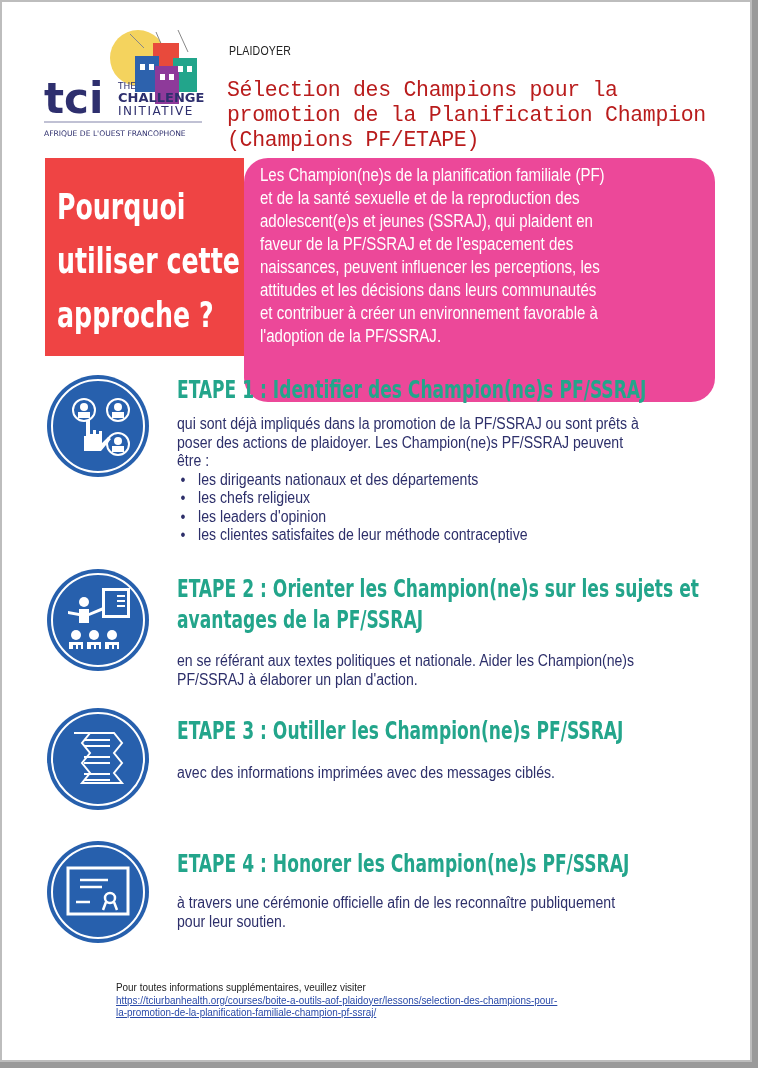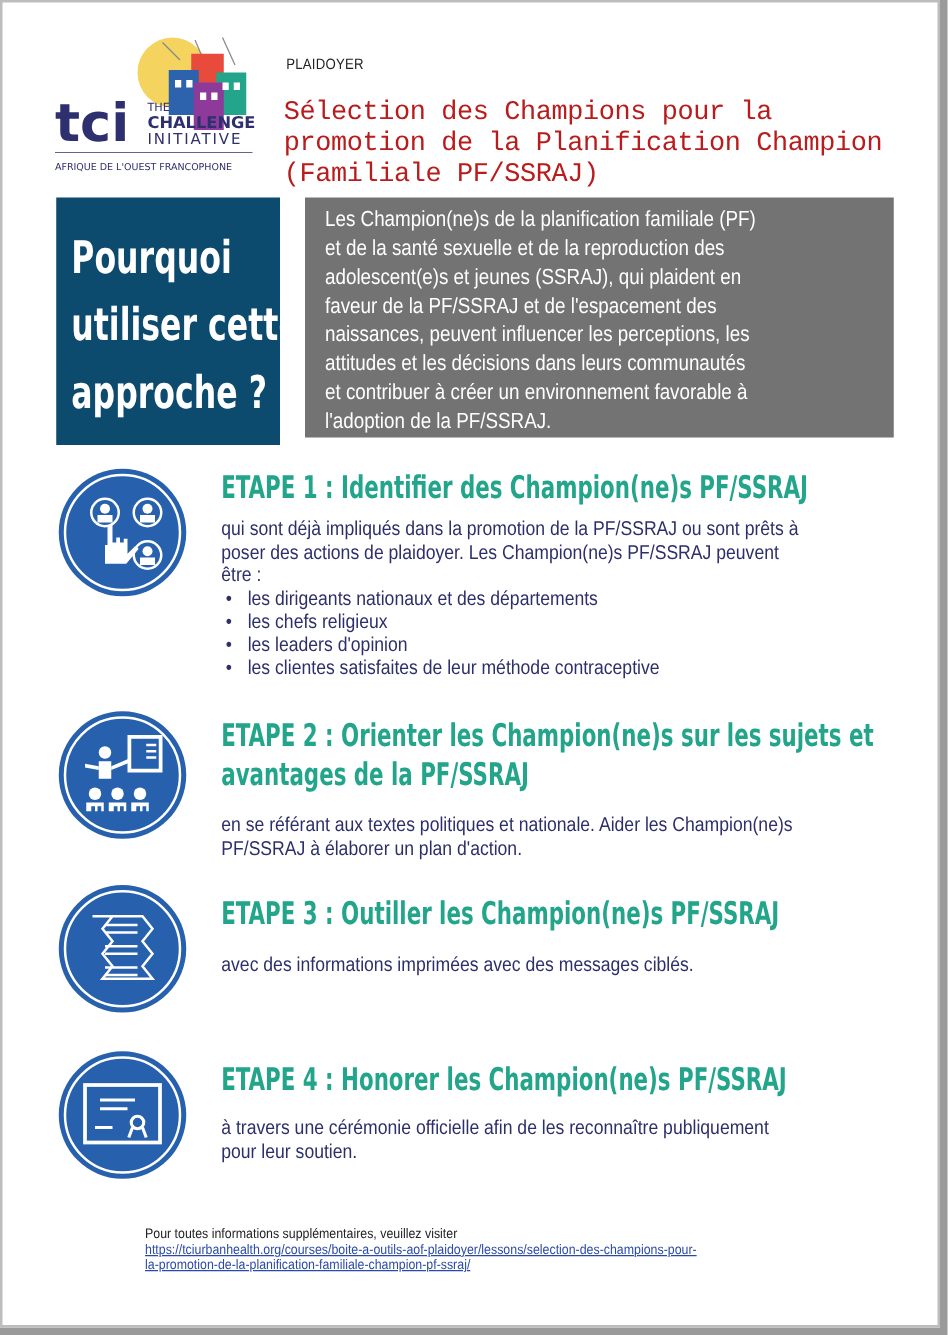--- a/index.html
+++ b/index.html
@@ -2,23 +2,23 @@
 <html><head>
 <meta charset="utf-8">
 <style>
   html, body { margin:0; padding:0; }
   body { width:758px; height:1068px; background:#9a9a9a; position:relative; overflow:hidden; font-family:"Liberation Sans", sans-serif; }
   .page { position:absolute; left:0; top:0; width:752px; height:1062px; background:#fff; box-sizing:border-box; border:2px solid #bdbdbd; }
   .logo { position:absolute; left:36px; top:24px; width:180px; height:120px; }
   .kicker { position:absolute; left:227px; top:42px; font-family:"Liberation Sans Narrow","Liberation Sans",sans-serif; font-size:12px; color:#222; letter-spacing:0.2px; transform:scaleX(0.88); transform-origin:left; }
   .title { position:absolute; left:225px; top:76px; width:520px; font-family:Liberation Mono, monospace; font-size:21.5px; line-height:25px; color:#b91c1c; font-weight:normal; letter-spacing:-0.3px; }
   .intro { position:absolute; left:43px; top:156px; width:670px; height:198px; }
-  .intro-left { position:absolute; left:0; top:0; width:179px; height:198px; background:#0c4a6e; }
+  .intro-left { position:absolute; left:0; top:0; width:199px; height:198px; background:#ef4444; }
   .intro-left .q { position:absolute; left:12px; top:22px; color:#fff; font-family:"DejaVu Sans Condensed","DejaVu Sans",sans-serif; font-weight:bold; font-size:36px; line-height:54px; transform:scaleX(0.78); transform-origin:left top; white-space:nowrap; }
-  .intro-right { position:absolute; left:199px; top:0; width:471px; height:192px; background:#737373; }
+  .intro-right { position:absolute; left:199px; top:0; width:471px; height:244px; background:#ec4899;border-radius:24px; }
   .intro-right p { margin:0; position:absolute; left:16px; top:6px; width:520px; color:#fff; font-size:17.5px; line-height:23px; transform:scaleX(0.86); transform-origin:left top; }
   .step { position:absolute; left:44px; }
   .step .icon { position:absolute; left:0; top:0; width:104px; height:104px; }
   .step h2 { position:absolute; left:131px; margin:0; color:#23a58b; font-family:"DejaVu Sans Condensed","DejaVu Sans",sans-serif; font-weight:bold; font-size:25px; line-height:31px; white-space:nowrap; transform:scaleX(0.76); transform-origin:left top; }
   .step .body { position:absolute; left:131px; width:600px; color:#2d2f6a; font-size:16px; line-height:18.5px; transform:scaleX(0.88); transform-origin:left top; }
   .step ul { margin:0; padding:0 0 0 24px; list-style:none; }
   .step li { position:relative; }
   .step li::before { content:"•"; position:absolute; left:-20px; }
   .footer { position:absolute; left:114px; top:979px; font-size:11px; line-height:12.5px; color:#222; transform:scaleX(0.9); transform-origin:left top; width:620px; }
   .footer a { color:#2a4aa8; text-decoration:underline; display:block; }
@@ -48,21 +48,21 @@
     <text x="80" y="76" font-family="DejaVu Sans, sans-serif" font-weight="bold" font-size="13" fill="#2e2f6e">CHALLENGE</text>
     <text x="80" y="89" font-family="DejaVu Sans, sans-serif" font-size="12" letter-spacing="1.5" fill="#2e2f6e">INITIATIVE</text>
     <line x1="6" y1="96" x2="164" y2="96" stroke="#2e2f6e" stroke-width="0.6"></line>
     <text x="6" y="110" font-family="DejaVu Sans, sans-serif" font-size="7.6" fill="#2e2f6e">AFRIQUE DE L'OUEST FRANCOPHONE</text>
   </svg>
 
   <div class="kicker">PLAIDOYER</div>
   <h1 class="title" style="margin:0">
     <div>Sélection des Champions pour la</div>
     <div>promotion de la Planification Champion</div>
-    <div>(Familiale PF/SSRAJ)</div>
+    <div>(Champions PF/ETAPE)</div>
   </h1>
 
   <div class="intro">
     <div class="intro-left">
       <div class="q">
         <div>Pourquoi</div>
         <div>utiliser cette</div>
         <div>approche ?</div>
       </div>
     </div>

